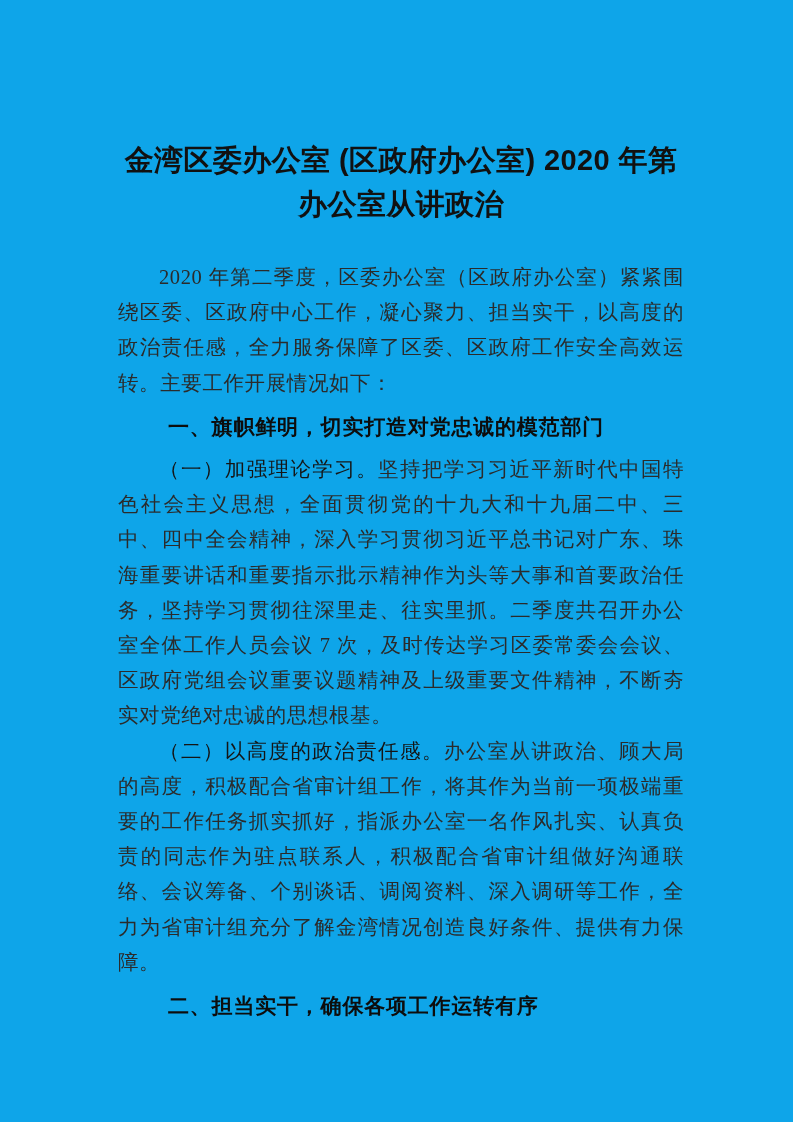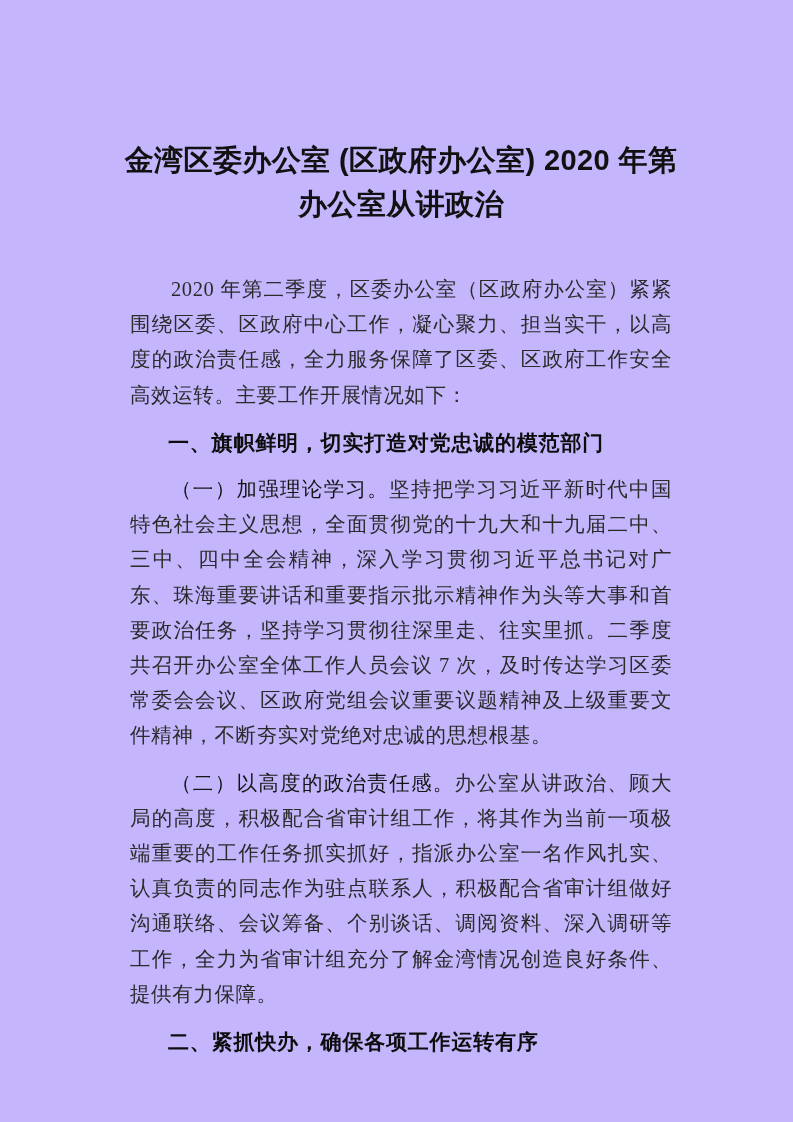--- a/index.html
+++ b/index.html
@@ -13,21 +13,21 @@
     height: 1122px;
     font-family: "Liberation Serif", "DejaVu Serif", serif;
     color: #1a1a1a;
     -webkit-font-smoothing: antialiased;
   }
 
   .page {
     position: relative;
     width: 793px;
     height: 1122px;
-    background: #c4b5fd;
+    background: #0ea5e9;
     box-sizing: border-box;
     overflow: hidden;
   }
 
   .content {
     position: absolute;
     left: 118px;
     top: 0;
     width: 566px;
   }
@@ -44,21 +44,21 @@
     font-family: "Liberation Sans", "DejaVu Sans", sans-serif;
     color: #111111;
   }
 
   
   .body-block {
     padding-top: 34px;
   }
 
   p.para {
-    margin: 12px;
+    margin: 0;
     font-size: 20.5px;
     line-height: 35.2px;
     text-align: justify;
     text-justify: inter-ideograph;
     text-indent: 41px;
     letter-spacing: 0.6px;
     color: #2b2b2b;
     font-family: "Liberation Serif", "DejaVu Serif", serif;
   }
 
@@ -88,17 +88,17 @@
     <h1 class="doc-title">
       <span>金湾区委办公室 (区政府办公室) 2020 年第</span><br>
       <span>办公室从讲政治</span>
     </h1>
 
     <div class="body-block" id="body-blocks">
         <p class="para"><span>2020 年第二季度，区委办公室（区政府办公室）紧紧围绕区委、区政府中心工作，凝心聚力、担当实干，以高度的政治责任感，全力服务保障了区委、区政府工作安全高效运转。主要工作开展情况如下：</span></p>
         <p class="section-heading">一、旗帜鲜明，切实打造对党忠诚的模范部门</p>
         <p class="para"><span class="lead">（一）加强理论学习。</span><span>坚持把学习习近平新时代中国特色社会主义思想，全面贯彻党的十九大和十九届二中、三中、四中全会精神，深入学习贯彻习近平总书记对广东、珠海重要讲话和重要指示批示精神作为头等大事和首要政治任务，坚持学习贯彻往深里走、往实里抓。二季度共召开办公室全体工作人员会议 7 次，及时传达学习区委常委会会议、区政府党组会议重要议题精神及上级重要文件精神，不断夯实对党绝对忠诚的思想根基。</span></p>
         <p class="para"><span class="lead">（二）以高度的政治责任感。</span><span>办公室从讲政治、顾大局的高度，积极配合省审计组工作，将其作为当前一项极端重要的工作任务抓实抓好，指派办公室一名作风扎实、认真负责的同志作为驻点联系人，积极配合省审计组做好沟通联络、会议筹备、个别谈话、调阅资料、深入调研等工作，全力为省审计组充分了解金湾情况创造良好条件、提供有力保障。</span></p>
-        <p class="section-heading">二、紧抓快办，确保各项工作运转有序</p>
+        <p class="section-heading">二、担当实干，确保各项工作运转有序</p>
       </div>
 
   </div>
 </div>
 
 </body></html>

